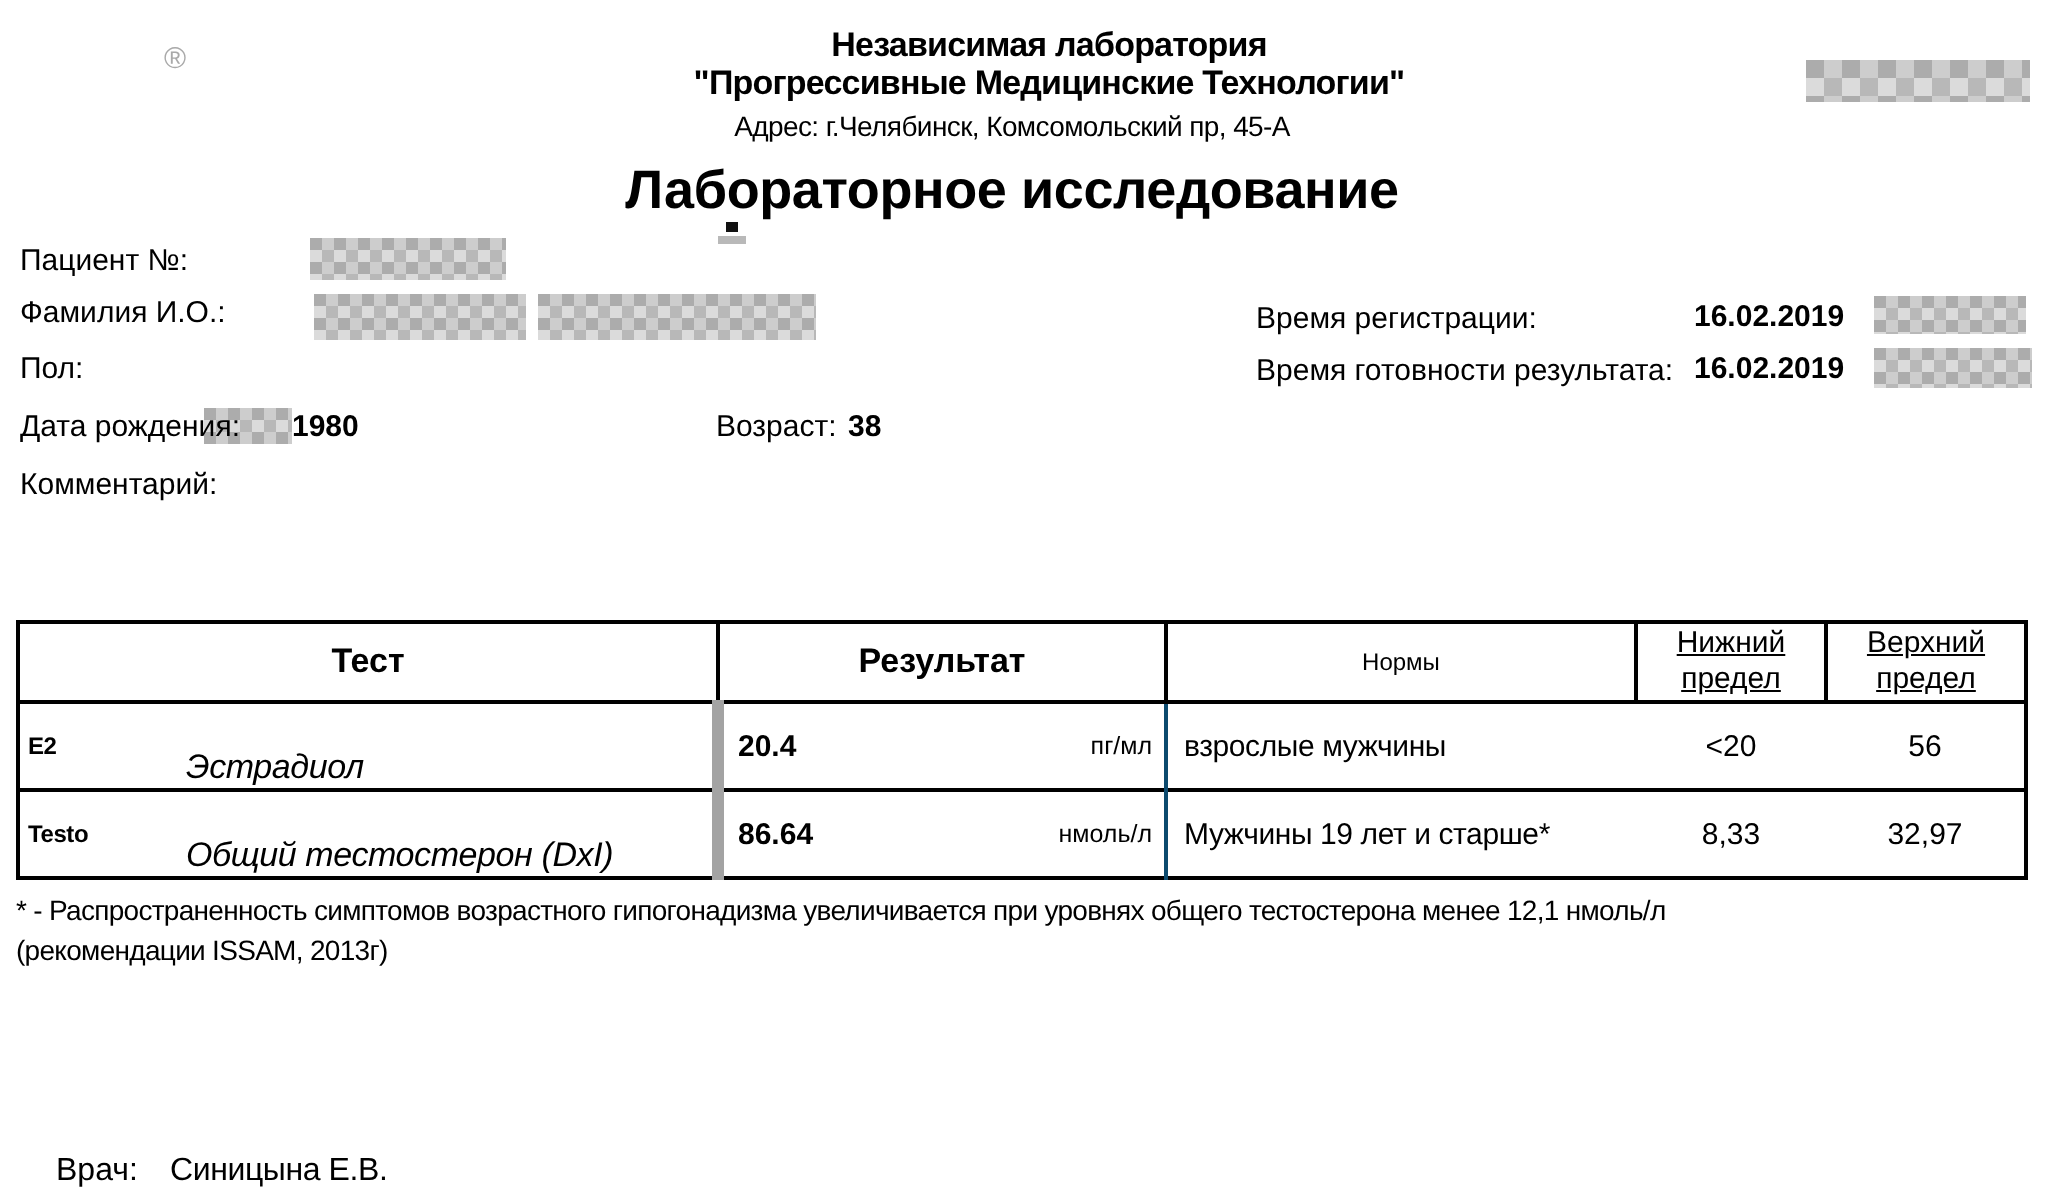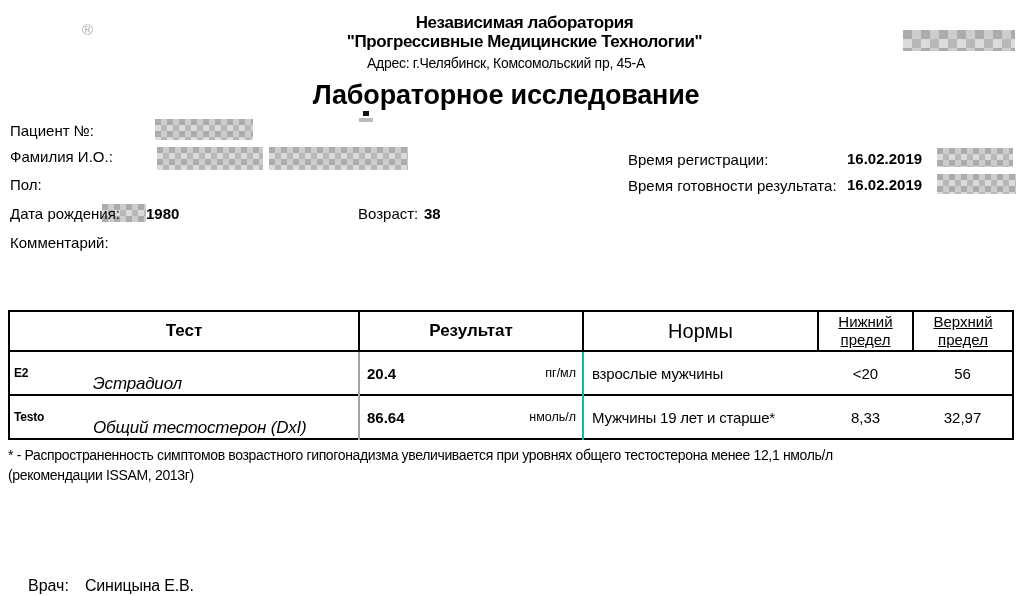--- a/index.html
+++ b/index.html
@@ -26,25 +26,25 @@
   .redact.fine { background-size: 12px 12px; }
   .dash { position: absolute; background: #b9b9b9; }
   .dot { position: absolute; background: #111; }
 
   table.results {
     position: absolute; left: 8px; top: 310px; width: 1004px;
     border-collapse: collapse; table-layout: fixed;
     border: 2px solid #000;
   }
   table.results th { border: 2px solid #000; font-weight: bold; font-size: 17px; height: 38px; vertical-align: middle; }
-  table.results th.norm-h { font-weight: normal; font-size: 20px; margin-left: 24px; }
+  table.results th.norm-h { font-weight: normal; font-size: 12px; margin-left: 24px; }
   table.results th.limit-h { font-weight: normal; font-size: 15px; line-height: 18px; padding: 1px 0; text-decoration: underline; }
   table.results td { border-top: 2px solid #000; height: 26px; vertical-align: middle; font-size: 15px; }
-  td.c-test { border-right: 2px solid #a3a3a3; }
-  td.c-result { border-right: 2px solid #14b8a6; }
+  td.c-test { border-right: 6px solid #a3a3a3; }
+  td.c-result { border-right: 2px solid #0c4a6e; }
   .cell-flex { display: flex; align-items: center; height: 100%; }
   .t-code { flex: 0 0 83px; padding-left: 4px; font-size: 12px; font-weight: bold; letter-spacing: -0.2px; }
   .t-name { font-style: italic; font-size: 17px; letter-spacing: -0.2px; margin-top: 22px; }
   .r-val { font-weight: bold; font-size: 15px; padding-left: 7px; }
   .r-unit { margin-left: auto; font-size: 12.5px; padding-right: 6px; }
   .n-text { padding-left: 8px; letter-spacing: -0.2px; }
   .lim { text-align: center; }
   .footnote { font-size: 14px; letter-spacing: -0.35px; line-height: 19px; }
   .doctor-name { font-size: 16px; letter-spacing: -0.2px; }
 </style>

